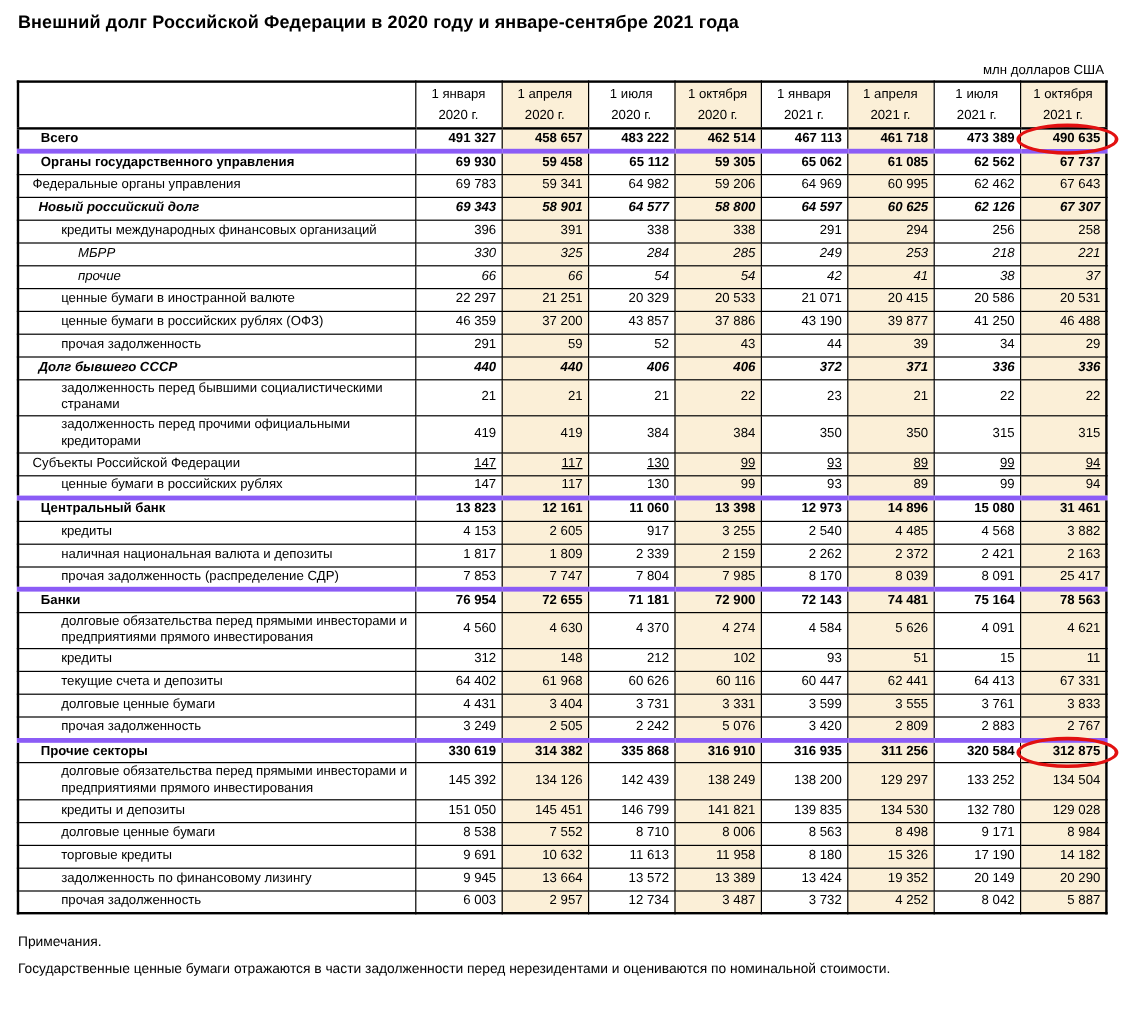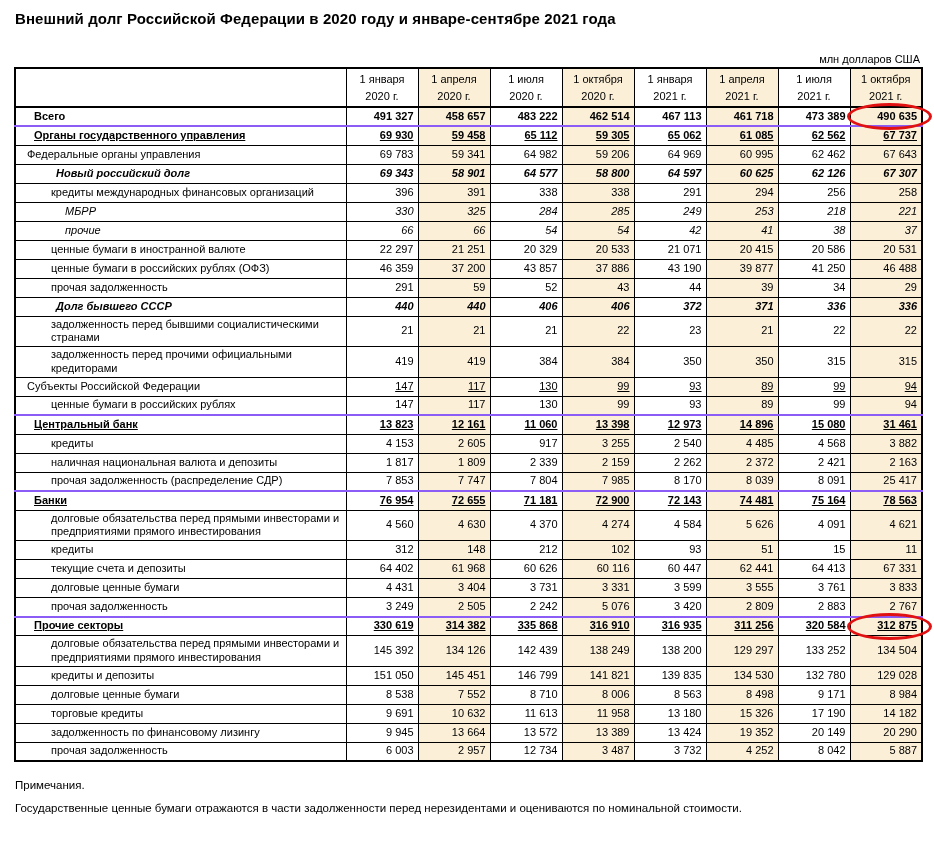--- a/index.html
+++ b/index.html
@@ -28,28 +28,28 @@
     vertical-align: middle;
   }
   tbody td {
     border: 1px solid #000; font-size: 11px;
     height: 19px; padding: 1px 4px; vertical-align: middle; line-height: 1.25;
   }
   td.num { text-align: right; }
   td.label { text-align: left; }
   .ind0 { padding-left: 18px; }
   .ind1 { padding-left: 11px; }
-  .ind2 { padding-left: 40px; }
+  .ind2 { padding-left: 16px; }
   .ind3 { padding-left: 35px; }
   .ind4 { padding-left: 49px; }
   tr.r-bold { font-weight: 700; }
   tr.r-bolditalic { font-weight: 700; font-style: italic; }
   tr.r-italic { font-style: italic; }
   tr.r-underline td.num .val { text-decoration: underline; }
-  tr.thick-top td { border-top: 2px solid #8b5cf6; text-decoration: underline; }
+  tr.thick-top td { border-top: 4px solid #8b5cf6; }
   .beige { background: #FBEFD7; }
 
   td.circled { position: relative; }
   .ellipse {
     position: absolute; left: -4px; right: -11px; top: -5px; bottom: -5px;
     border: 3.5px solid #E21111; border-radius: 50%;
     pointer-events: none; z-index: 2;
   }
 
   .notes { margin-top: 17px; font-size: 11.5px; }
@@ -415,21 +415,21 @@
           <td class="num beige"><span class="val">8 498</span></td>
           <td class="num"><span class="val">9 171</span></td>
           <td class="num beige"><span class="val">8 984</span></td>
         </tr>
         <tr class="r-plain">
           <td class="label ind3">торговые кредиты</td>
           <td class="num"><span class="val">9 691</span></td>
           <td class="num beige"><span class="val">10 632</span></td>
           <td class="num"><span class="val">11 613</span></td>
           <td class="num beige"><span class="val">11 958</span></td>
-          <td class="num"><span class="val">13 180</span></td>
+          <td class="num"><span class="val">8 180</span></td>
           <td class="num beige"><span class="val">15 326</span></td>
           <td class="num"><span class="val">17 190</span></td>
           <td class="num beige"><span class="val">14 182</span></td>
         </tr>
         <tr class="r-plain">
           <td class="label ind3">задолженность по финансовому лизингу</td>
           <td class="num"><span class="val">9 945</span></td>
           <td class="num beige"><span class="val">13 664</span></td>
           <td class="num"><span class="val">13 572</span></td>
           <td class="num beige"><span class="val">13 389</span></td>

